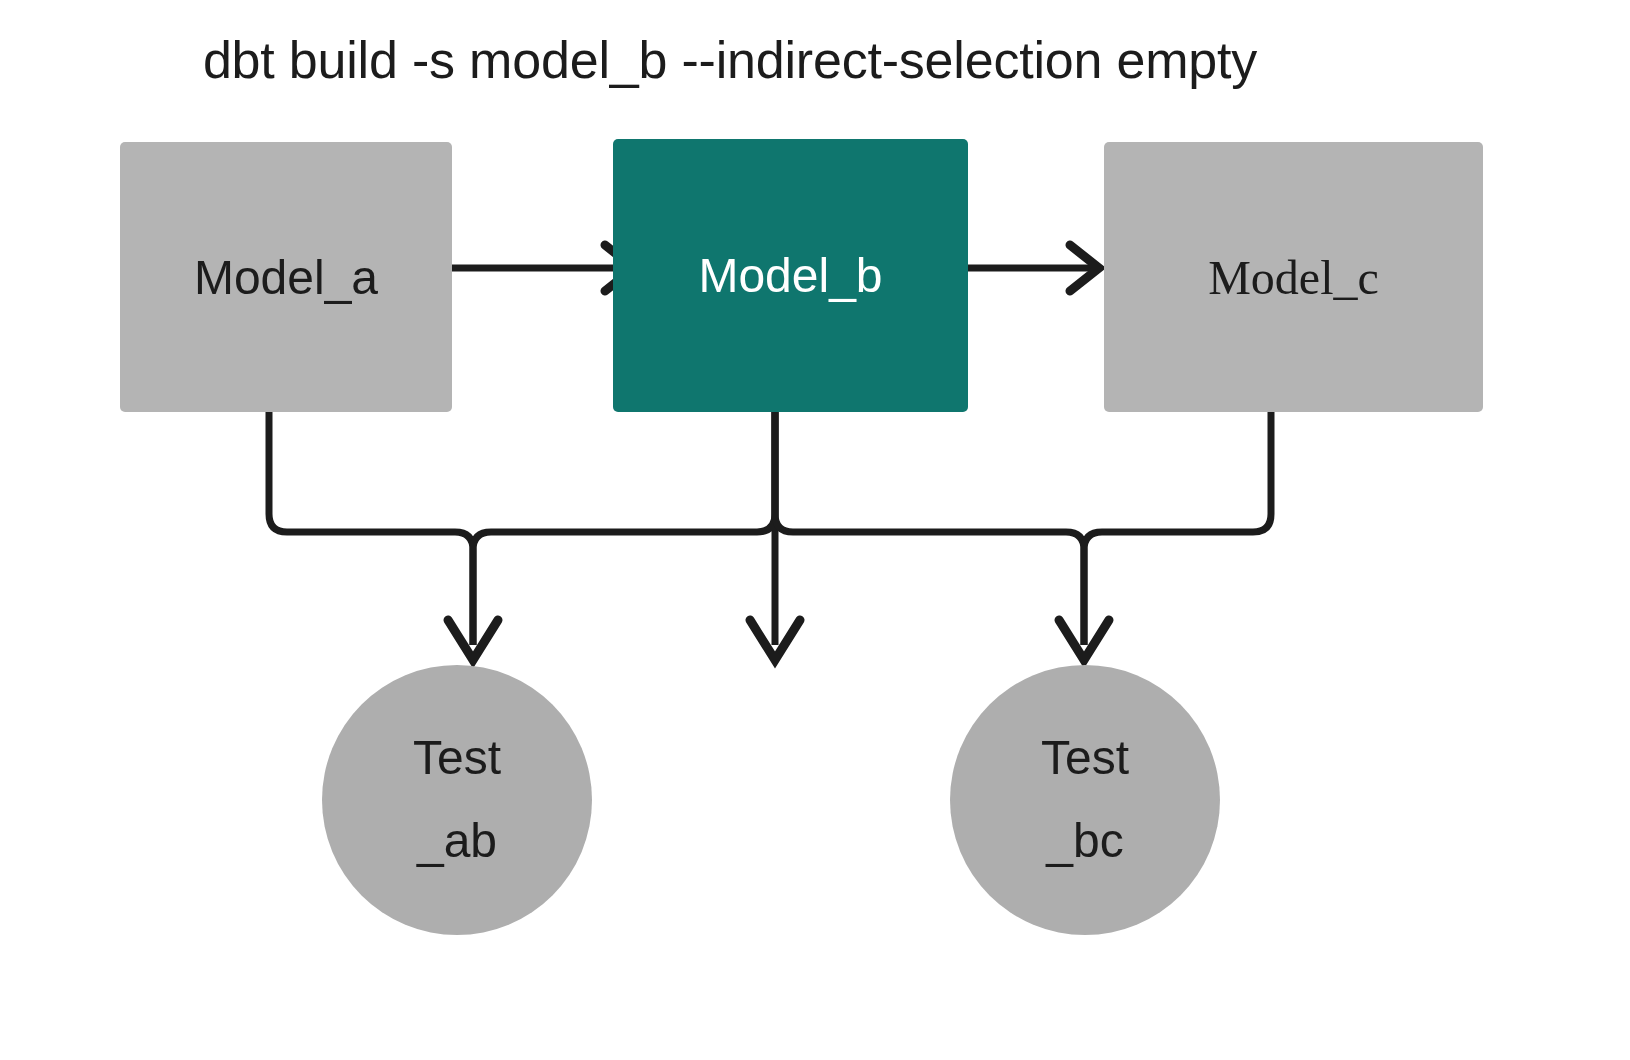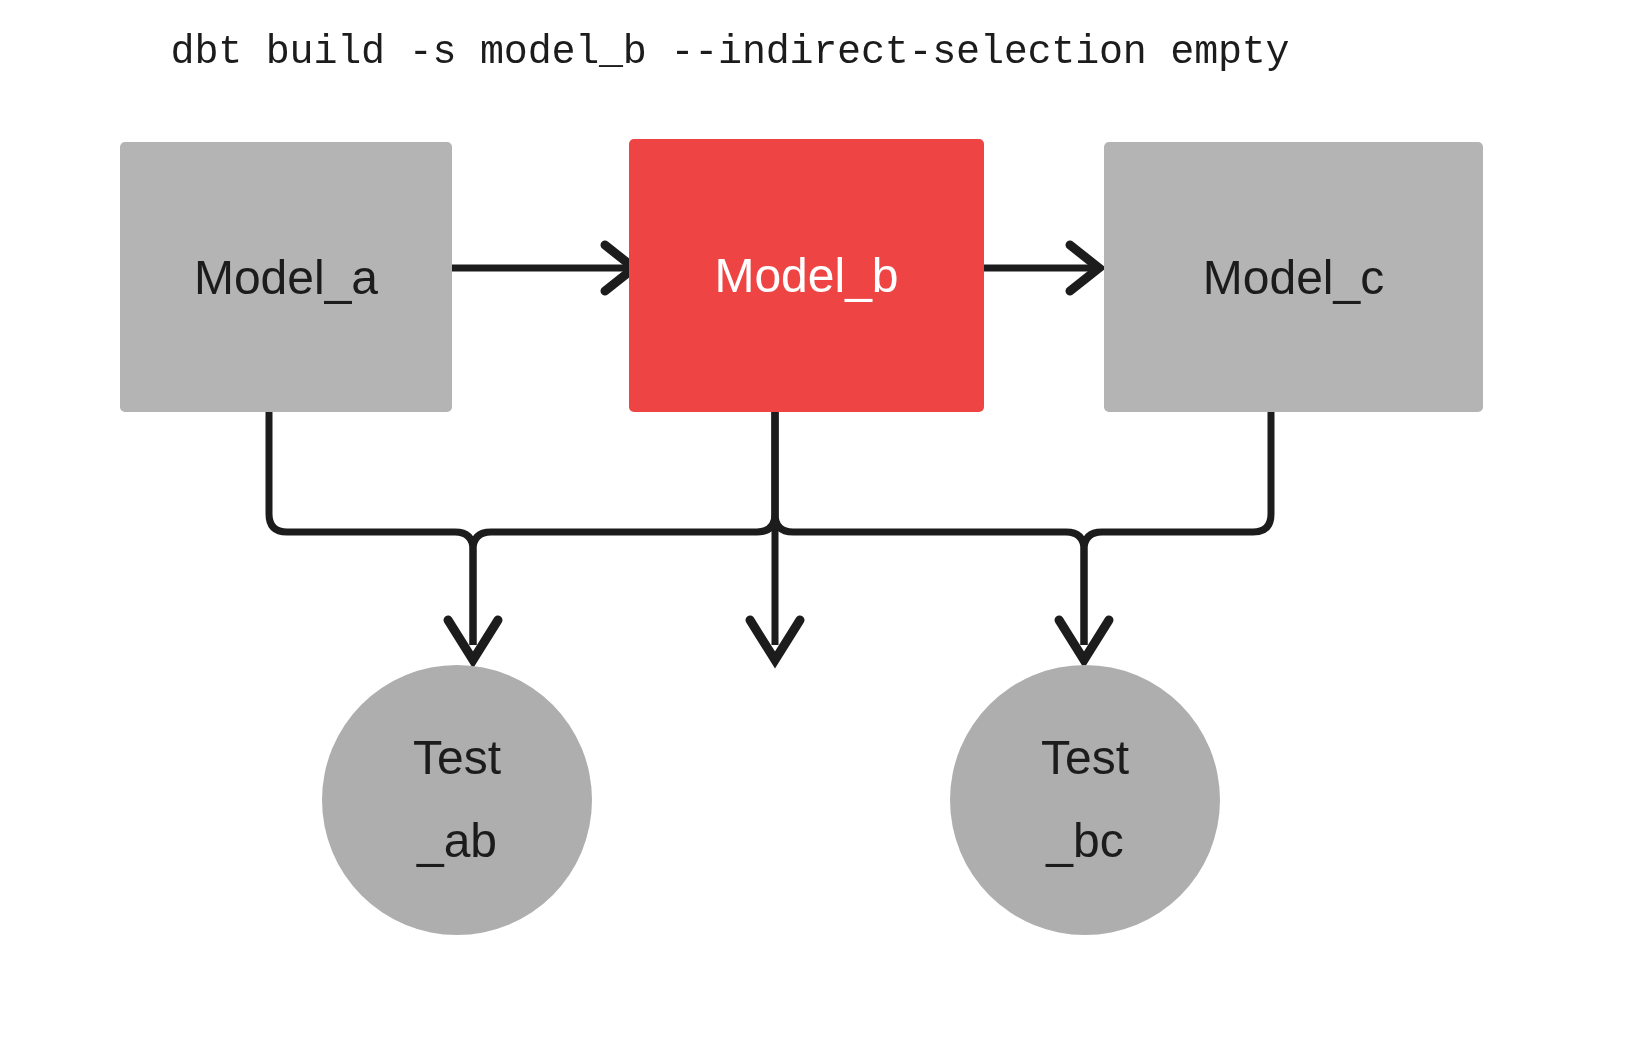--- a/index.html
+++ b/index.html
@@ -20,40 +20,39 @@
     left: 0;
     width: 1630px;
     height: 1060px;
   }
   .diagram-title {
     position: absolute;
     left: 0;
     top: 30px;
     width: 1460px;
     text-align: center;
-    font-size: 40px;
+    font-size: 52px;
     font-weight: 400;
     color: #1c1c1c;
     letter-spacing: -0.2px;
     white-space: nowrap;
-    font-family: Liberation Mono, monospace;
   }
   .node-box {
     position: absolute;
     border-radius: 5px;
     display: flex;
     align-items: center;
     justify-content: center;
     font-size: 48px;
     font-weight: 400;
     color: #1c1c1c;
     box-sizing: border-box;
   }
   .node-box.gray { background: #b4b4b4; }
-  .node-box.blue { background: #ef4444; color: #ffffff; margin-left: 16px; }
+  .node-box.blue { background: #0f766e; color: #ffffff; }
 
   .node-circle {
     position: absolute;
     border-radius: 50%;
     background: #aeaeae;
     display: flex;
     flex-direction: column;
     align-items: center;
     justify-content: center;
     font-size: 48px;
@@ -117,21 +116,21 @@
   </svg>
 
   <div class="node-box gray" style="left:120px; top:142px; width:332px; height:270px;">
     <span>Model_a</span>
   </div>
 
   <div class="node-box blue" style="left:613px; top:139px; width:355px; height:273px;">
     <span>Model_b</span>
   </div>
 
-  <div class="node-box gray" style="left:1104px; top:142px; width:379px; height:270px;">
+  <div class="node-box gray" style="left:1104px; top:142px; width:379px; height:270px;font-family:Liberation Serif, serif;">
     <span>Model_c</span>
   </div>
 
   <div class="node-circle" style="left:322px; top:665px; width:270px; height:270px;">
     <span class="line">Test</span>
     <span class="line">_ab</span>
   </div>
 
 
   <div class="node-circle" style="left:950px; top:665px; width:270px; height:270px;">

